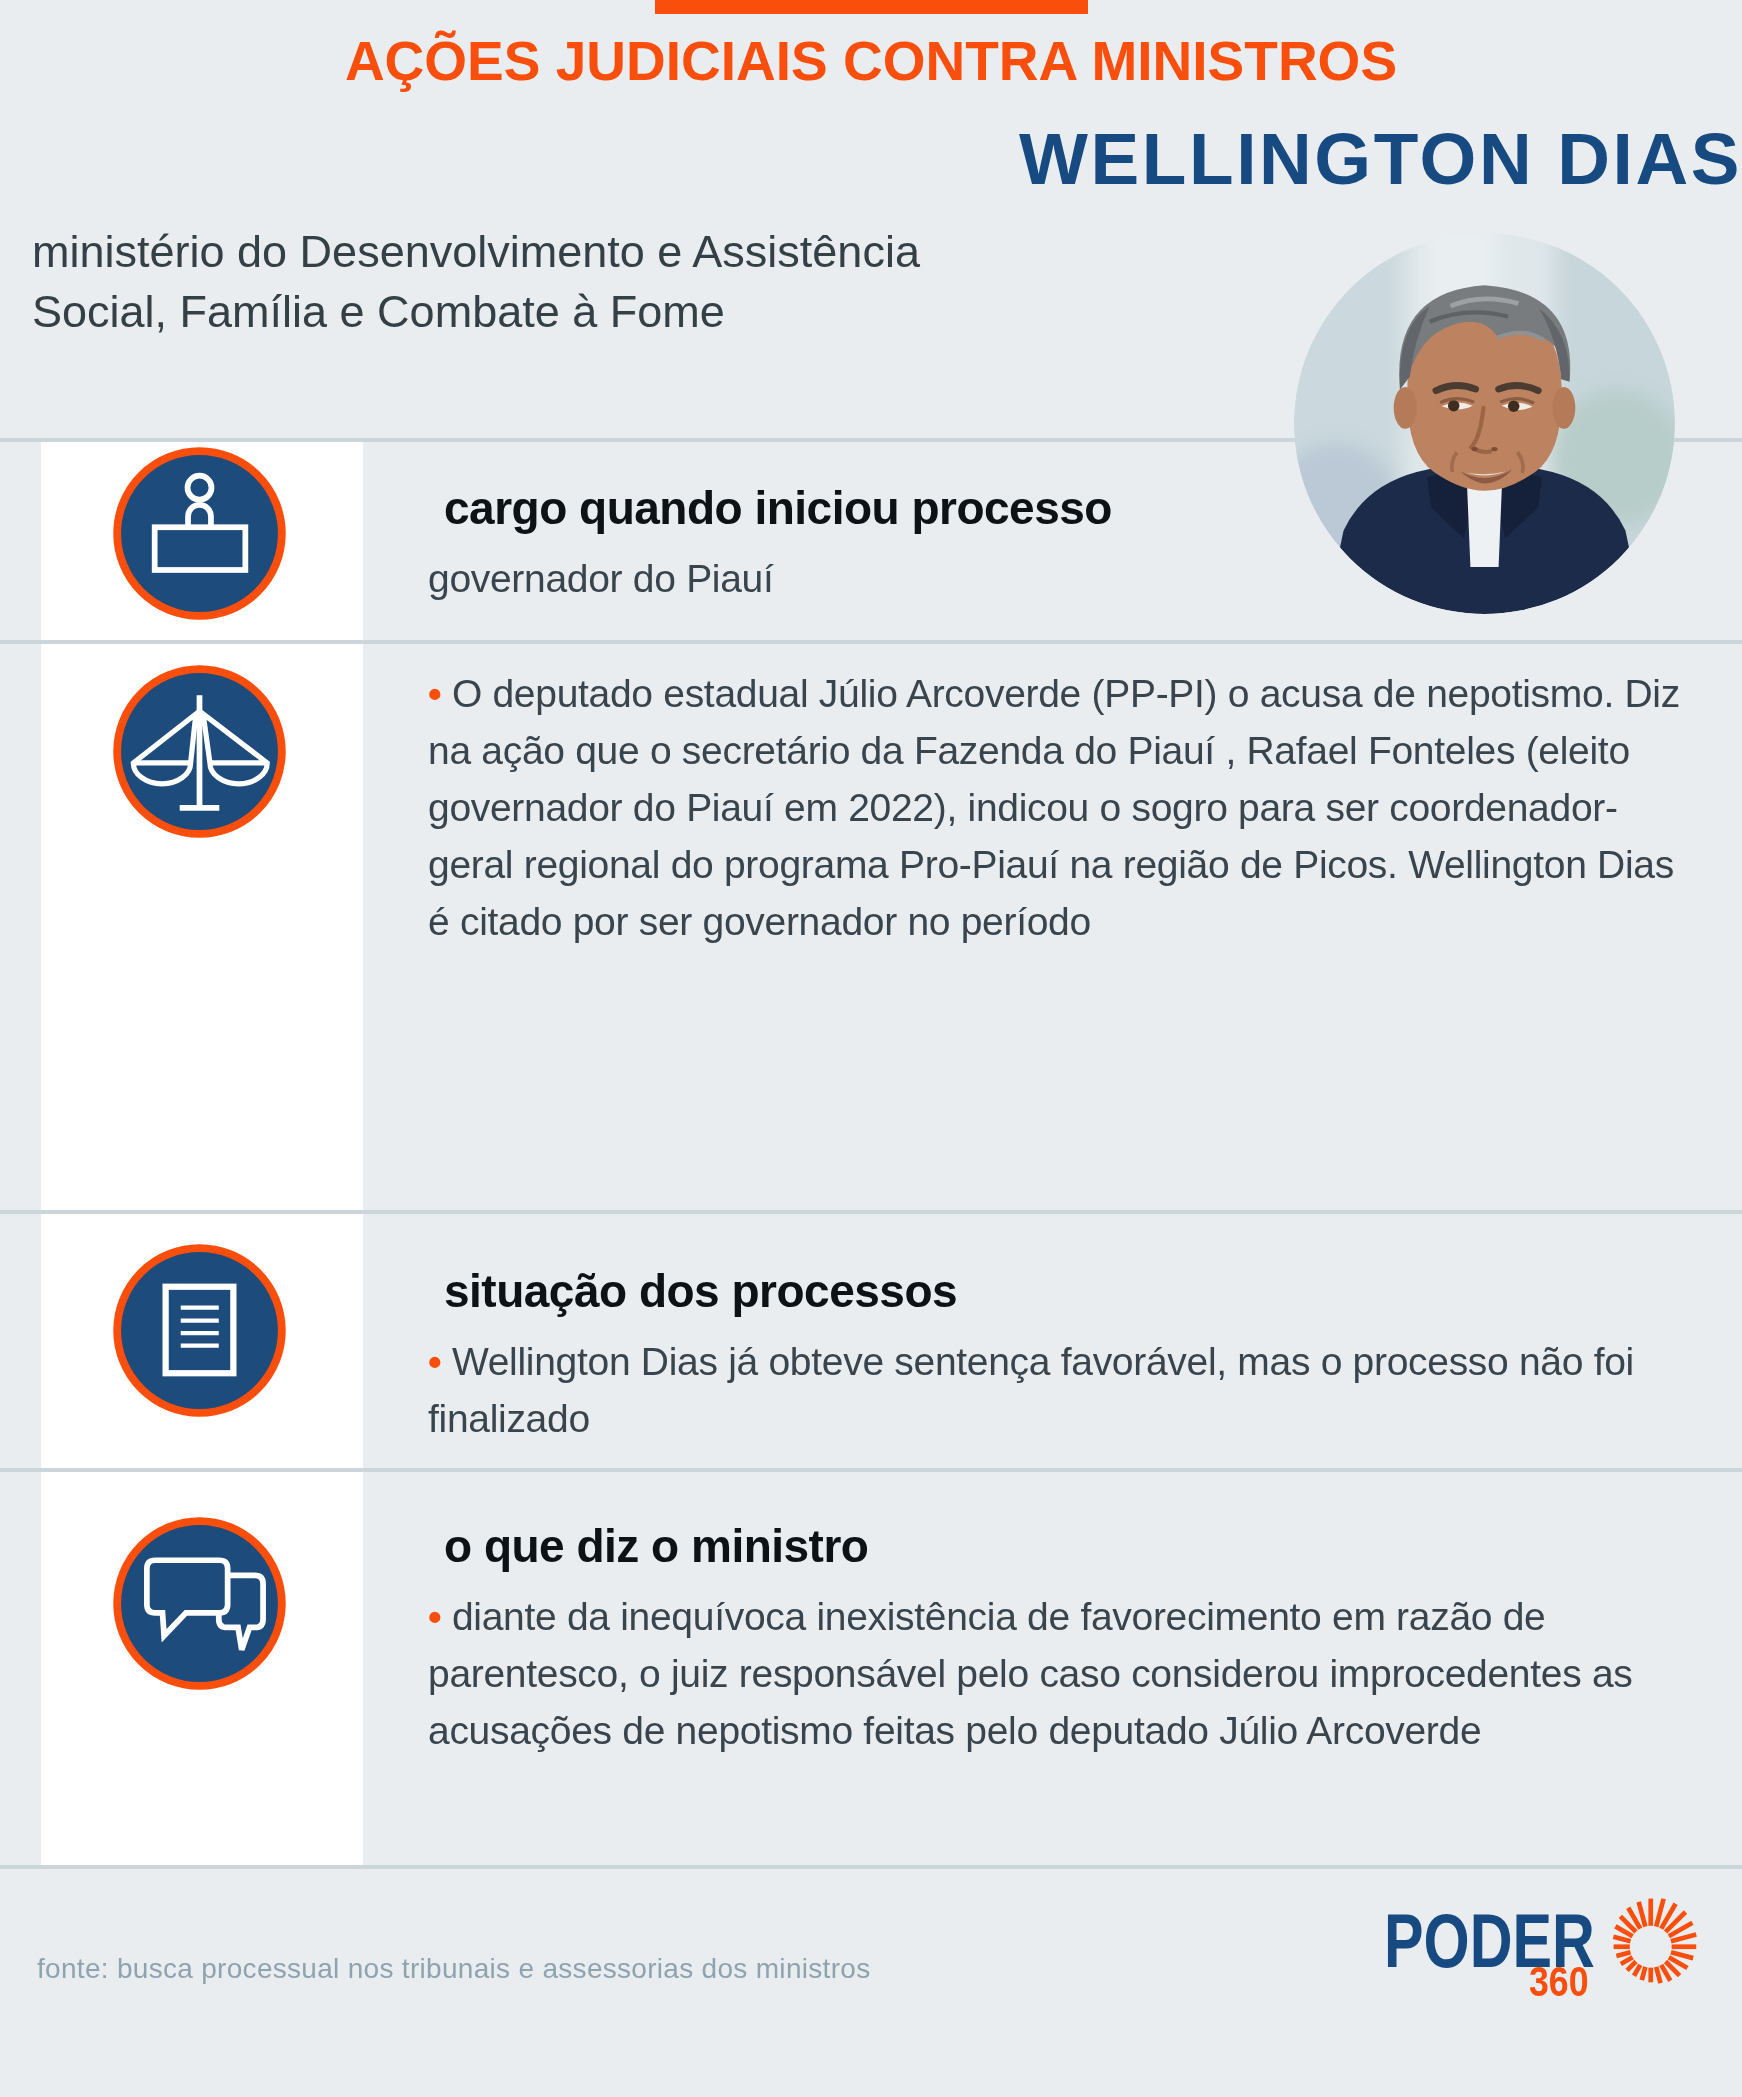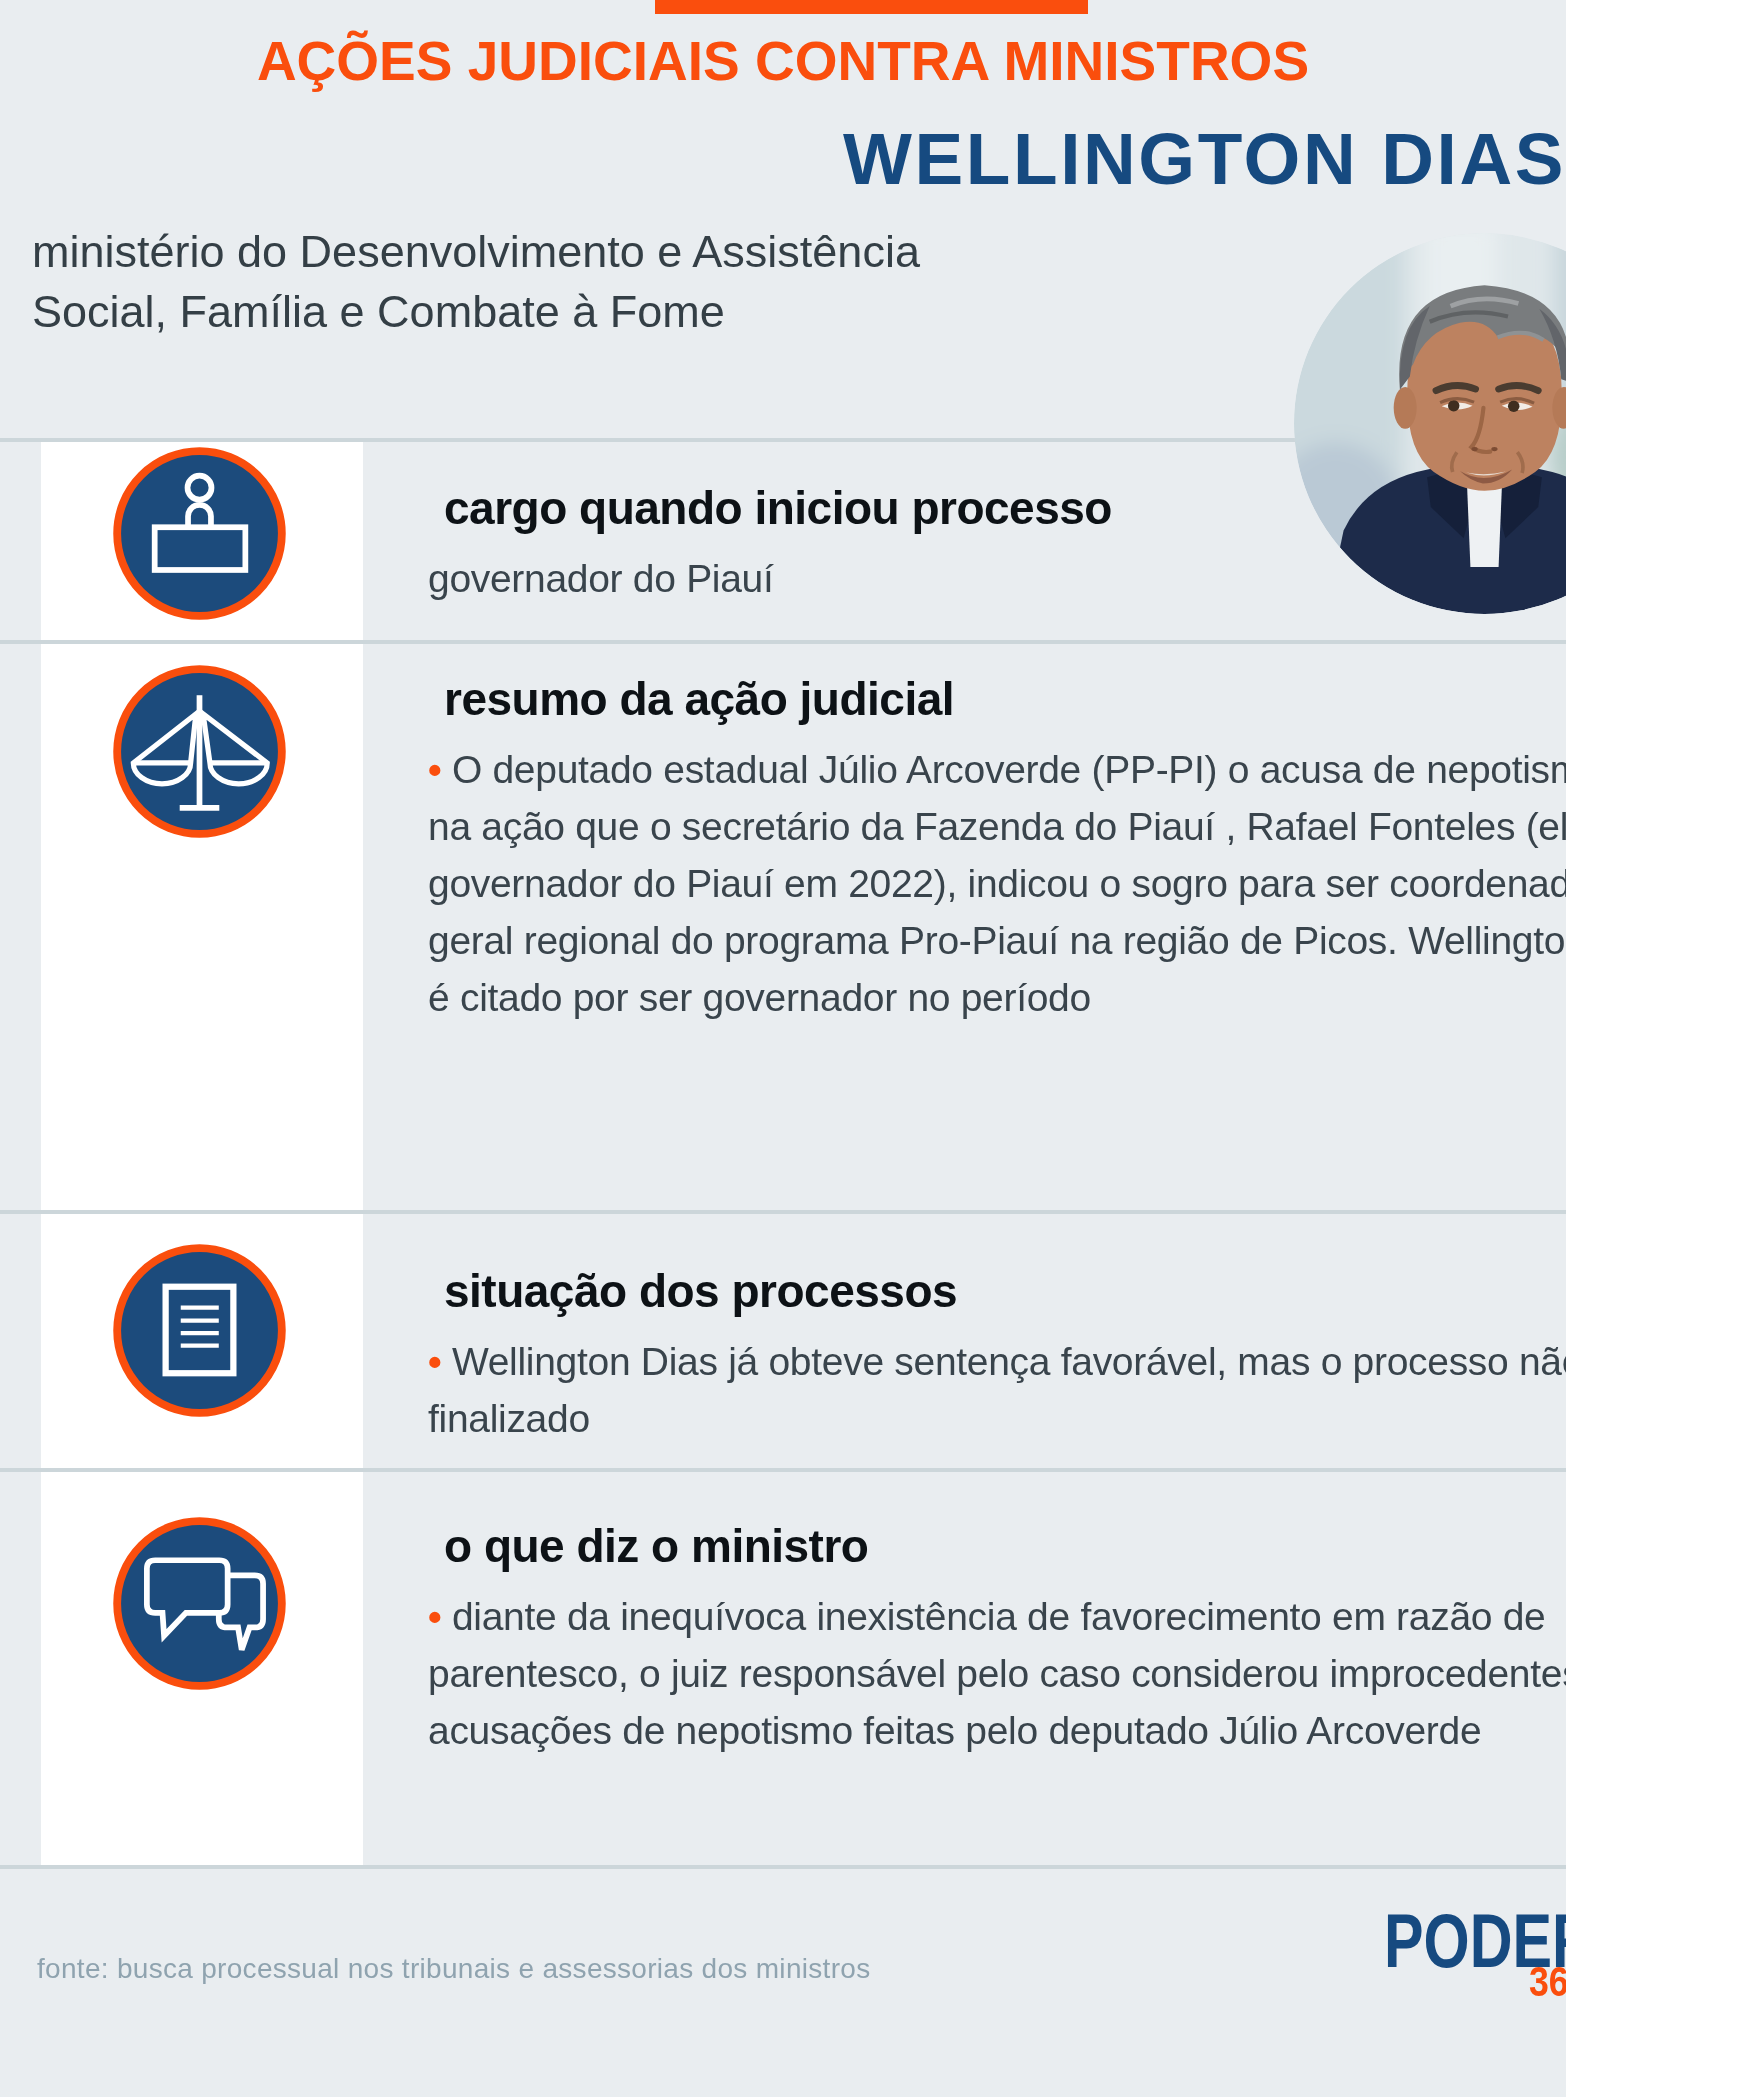--- a/index.html
+++ b/index.html
@@ -7,21 +7,21 @@
     --navy:#164a80;
     --icon-navy:#1c4b7c;
     --bg:#e9edf0;
     --divider:#ccd6da;
     --body-text:#39444c;
     --title-black:#0d1216;
     --muted:#8fa3af;
   }
   html,body{margin:0;padding:0;background:#fff;}
   .canvas{
-    position:relative;width:1566px;height:2097px;background:var(--bg);
+    position:relative;width:1742px;height:2097px;background:var(--bg);
     font-family:"Liberation Sans",sans-serif;overflow:hidden;
   }
   .top-bar{position:absolute;left:655px;top:0;width:433px;height:13.6px;background:var(--orange);}
   .kicker{position:absolute;left:0;right:0;top:29px;text-align:center;
     font-size:55px;font-weight:bold;color:var(--orange);letter-spacing:0;}
   .name{position:absolute;left:0;right:0;top:117px;text-align:right;
     font-size:73px;font-weight:bold;color:var(--navy);letter-spacing:2.6px;}
   .ministry{position:absolute;left:0;right:0;top:222px;text-align:left;
     font-size:45px;color:#343f46;line-height:60px;margin-left:32px;}
   .photo{position:absolute;left:1294px;top:233px;width:381px;height:381px;border-radius:50%;
@@ -156,21 +156,20 @@
       <path d="M81 83 H204 Q220 83 220 99 V168 Q220 184 204 184 H140 L98 228 L95 184 H81 Q65 184 65 168 V99 Q65 83 81 83 Z" fill="#1c4b7c" stroke="#fff" stroke-width="11"></path>
     </svg>
   </div>
 
   <div class="sec s1">
     <h2>cargo quando iniciou processo</h2>
     <p>governador do Piauí</p>
   </div>
 
   <div class="sec s2">
-    <h2>resumo da ação judicial</h2>
     <p><span class="dot">•</span> <span>O deputado estadual Júlio Arcoverde (PP-PI) o acusa de nepotismo. Diz na ação que o secretário da Fazenda do Piauí , Rafael Fonteles (eleito governador do Piauí em 2022), indicou o sogro para ser coordenador-geral regional do programa Pro-Piauí na região de Picos. Wellington Dias é citado por ser governador no período</span></p>
   </div>
 
   <div class="sec s4">
     <h2>o que diz o ministro</h2>
     <p><span class="dot">•</span> <span>diante da inequívoca inexistência de favorecimento em razão de parentesco, o juiz responsável pelo caso considerou improcedentes as acusações de nepotismo feitas pelo deputado Júlio Arcoverde</span></p>
   </div>
 
   <div class="sec s3">
     <h2>situação dos processos</h2>

